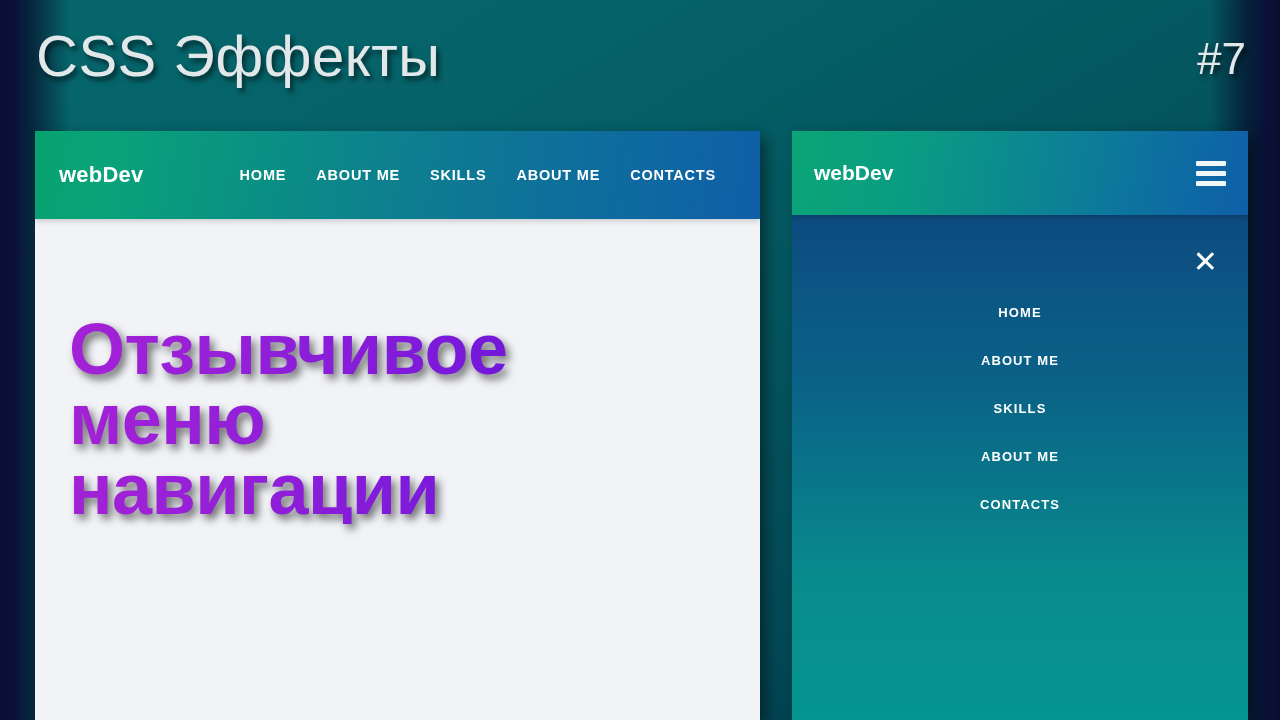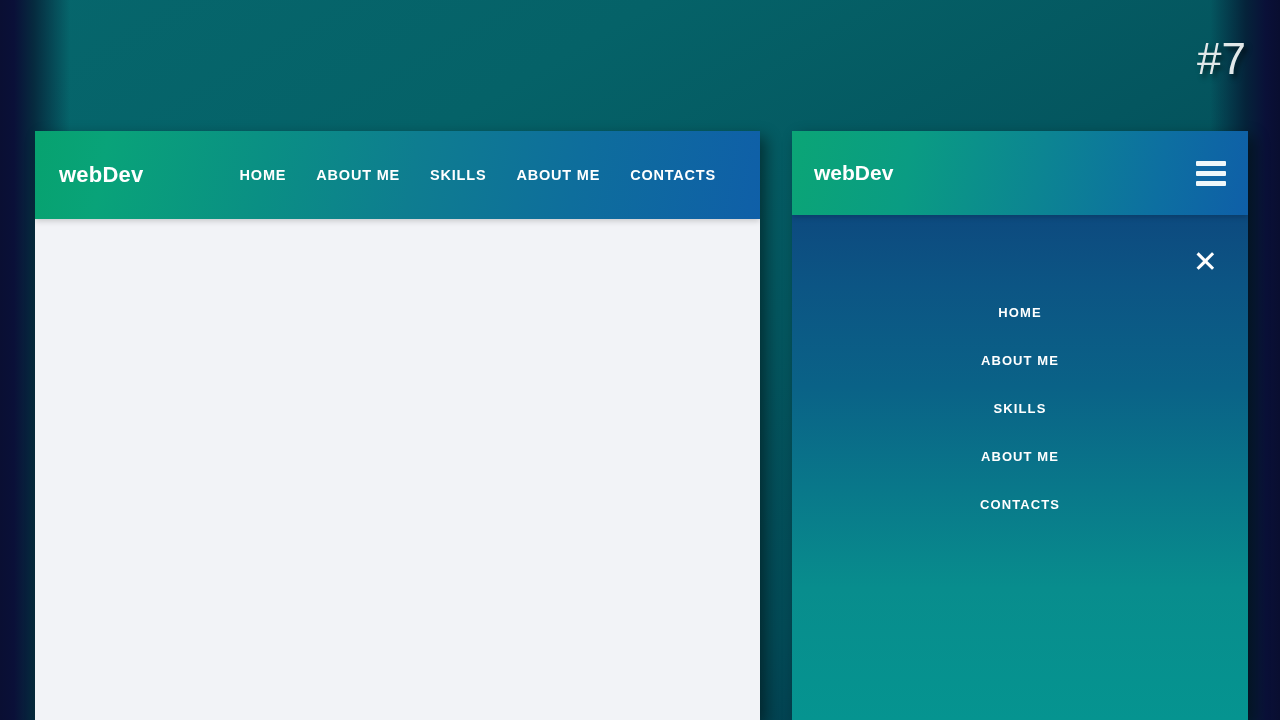--- a/index.html
+++ b/index.html
@@ -126,35 +126,41 @@
   .m-links a {
     color:#ffffff; text-decoration:none;
     font-size:13px; font-weight:700; letter-spacing:1.1px;
   }
 </style>
 </head>
 <body>
 
 <div id="stage">
 
+  <div class="top-title">CSS Эффекты</div>
   <div class="episode">#7</div>
 
   <div class="panel-desktop">
 
     <div class="navbar">
       <div class="logo">webDev</div>
       <nav class="nav-links">
         <a href="#">HOME</a>
         <a href="#">ABOUT ME</a>
         <a href="#">SKILLS</a>
         <a href="#">ABOUT ME</a>
         <a href="#">CONTACTS</a>
       </nav>
     </div>
 
+    <div class="hero">
+      <h1 class="hero-title">Отзывчивое
+меню
+навигации</h1>
+    </div>
 
   </div>
 
   <div class="panel-mobile">
 
     <div class="m-navbar">
       <div class="m-logo">webDev</div>
       <div class="burger">
         <span></span>
         <span></span>

